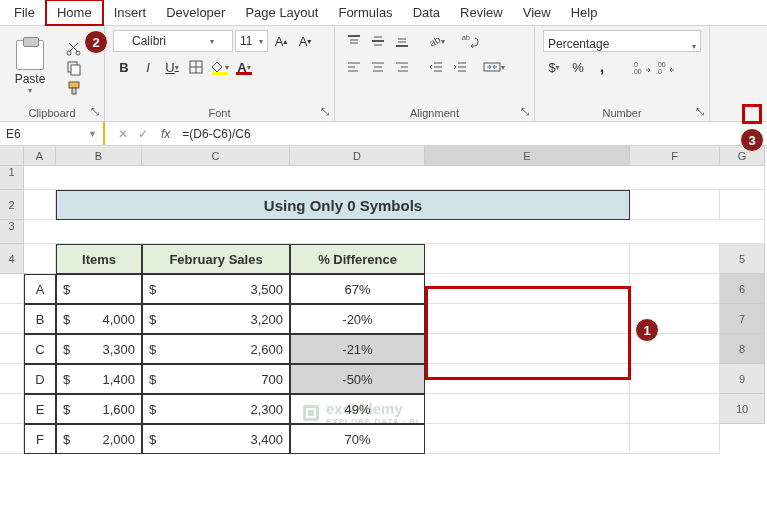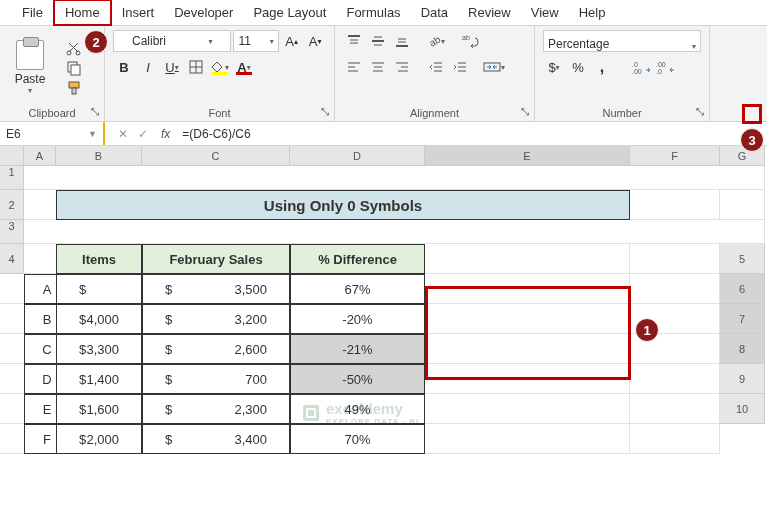--- a/index.html
+++ b/index.html
@@ -1,39 +1,39 @@
 <!DOCTYPE html>
 <html><head>
 <meta charset="utf-8">
 <style>
 * { box-sizing: border-box; margin: 0; padding: 0; font-family: 'Segoe UI', Tahoma, sans-serif; }
 body { background: #fff; font-size: 12px; color: #333; width: 767px; height: 514px; overflow: hidden; position: relative; }
 
 
-.menubar { display: flex; background: #fff; border-bottom: 1px solid #d4d4d4; height: 26px; align-items: center; padding-left: 12px; }
+.menubar { display: flex; background: #fff; border-bottom: 1px solid #d4d4d4; height: 26px; align-items: center; padding-left: 4px; }
 .menubar .item { padding: 4px 10px; font-size: 13px; cursor: pointer; }
 .menubar .item.active { border: 2px solid #c00000; position: relative; }
 
 
 .ribbon { display: flex; background: #f3f3f3; border-bottom: 1px solid #d4d4d4; height: 96px; }
 .rgroup { border-right: 1px solid #d4d4d4; padding: 4px 8px 2px 8px; display: flex; flex-direction: column; justify-content: space-between; position: relative; }
 .rgroup-label { text-align: center; font-size: 11px; color: #555; padding-top: 2px; }
 .rgroup-body { display: flex; align-items: center; gap: 10px; flex: 1; }
 
 .clipboard-group { width: 105px; }
 .paste-btn { display: flex; flex-direction: column; align-items: center; width: 44px; }
 .paste-icon { width: 28px; height: 30px; background: #fff; border: 1px solid #999; border-radius: 2px; position: relative; margin-bottom: 2px; }
 .paste-icon::after { content: ''; position: absolute; top: -4px; left: 6px; width: 14px; height: 8px; background: #ccc; border: 1px solid #888; border-radius: 2px; }
 .mini-btns { display: flex; flex-direction: column; gap: 4px; margin-left: 4px; }
 .mini-icon { width: 18px; height: 16px; }
 
 .font-group { width: 230px; }
 .font-row { display: flex; gap: 2px; margin-bottom: 4px; align-items: center; }
 .font-select { width: 120px; height: 22px; border: 1px solid #ccc; background: #fff; font-size: 12px; padding: 0 18px; display: flex; align-items: center; justify-content: space-between; }
-.size-select { width: 46px; height: 22px; border: 1px solid #ccc; background: #fff; font-size: 12px; padding: 0 4px; display: flex; align-items: center; justify-content: space-between; }
+.size-select { width: 33px; height: 22px; border: 1px solid #ccc; background: #fff; font-size: 12px; padding: 0 4px; display: flex; align-items: center; justify-content: space-between; }
 .fbtn { width: 22px; height: 22px; display: flex; align-items: center; justify-content: center; border: 1px solid transparent; font-size: 13px; }
 .fbtn.bold { font-weight: bold; }
 .fbtn.italic { font-style: italic; }
 .fbtn.underline { text-decoration: underline; }
 .color-strip { position: absolute; bottom: 2px; left: 2px; right: 2px; height: 3px; }
 
 .align-group { width: 200px; }
 .align-cell { width: 22px; height: 22px; display: flex; align-items: center; justify-content: center; }
 
 .number-group { width: 175px; }
@@ -48,21 +48,21 @@
 .fx-btn { width: 20px; text-align: center; color: #999; }
 .fx-label { font-style: italic; color: #555; padding-right: 6px; }
 .formula-input { flex: 1; padding: 0 6px; font-size: 12px; }
 
 
 .grid { display: grid; grid-template-columns: 24px 32px 86px 148px 135px 205px 90px 45px; }
 .hdr { background: #e6e6e6; border-right: 1px solid #ccc; border-bottom: 1px solid #ccc; text-align: center; font-size: 11px; color: #555; height: 20px; line-height: 20px; }
 .hdr.sel { background: #d4d4d4; }
 .rowhdr { background: #e6e6e6; border-right: 1px solid #ccc; border-bottom: 1px solid #ccc; text-align: center; font-size: 11px; color: #555; }
 .rowhdr.sel { background: #d4d4d4; }
-.cell { border-right: 1px solid #e0e0e0; border-bottom: 1px solid #e0e0e0; padding: 3px 22px; font-size: 13px; background: #fff; min-height: 24px; display: flex; align-items: center; }
+.cell { border-right: 1px solid #e0e0e0; border-bottom: 1px solid #e0e0e0; padding: 3px 6px; font-size: 13px; background: #fff; min-height: 24px; display: flex; align-items: center; }
 .title-cell { background: #d0e3e8; border: 1px solid #333; font-weight: bold; font-size: 15px; text-align: center; justify-content: center; height: 30px; }
 
 .th-cell { background: #e2efda; font-weight: bold; justify-content: center; border: 1px solid #333; height: 30px; font-size: 13px; }
 .data-cell { border: 1px solid #333; height: 30px; font-size: 13px; justify-content: center; }
 .data-cell.left { justify-content: flex-start; }
 .money { display: flex; justify-content: space-between; width: 100%; }
 .money .sym { width: 14px; }
 .money .val { text-align: right; flex: 1; }
 
 .sel-cell { background: #fff; position: relative; }

